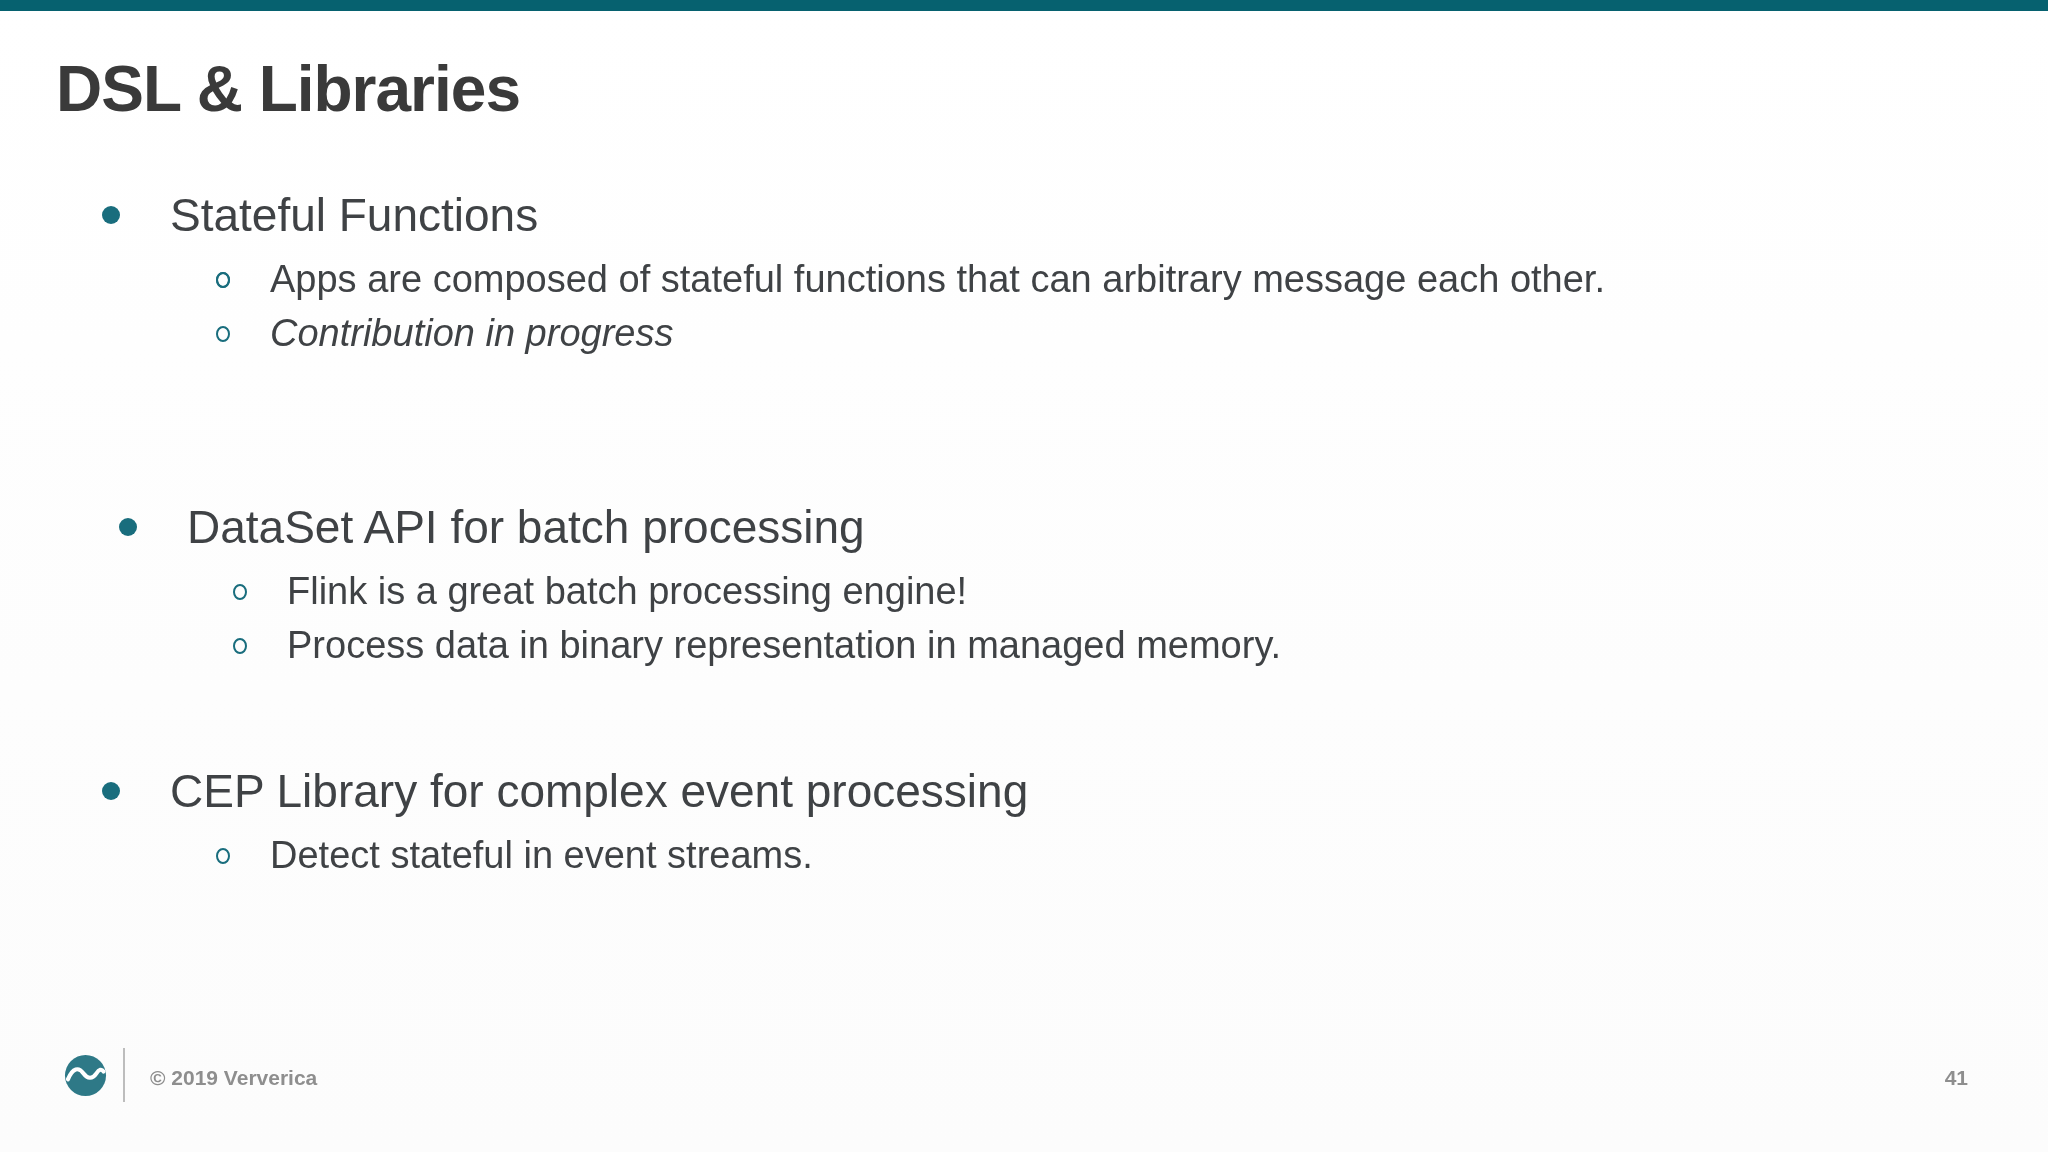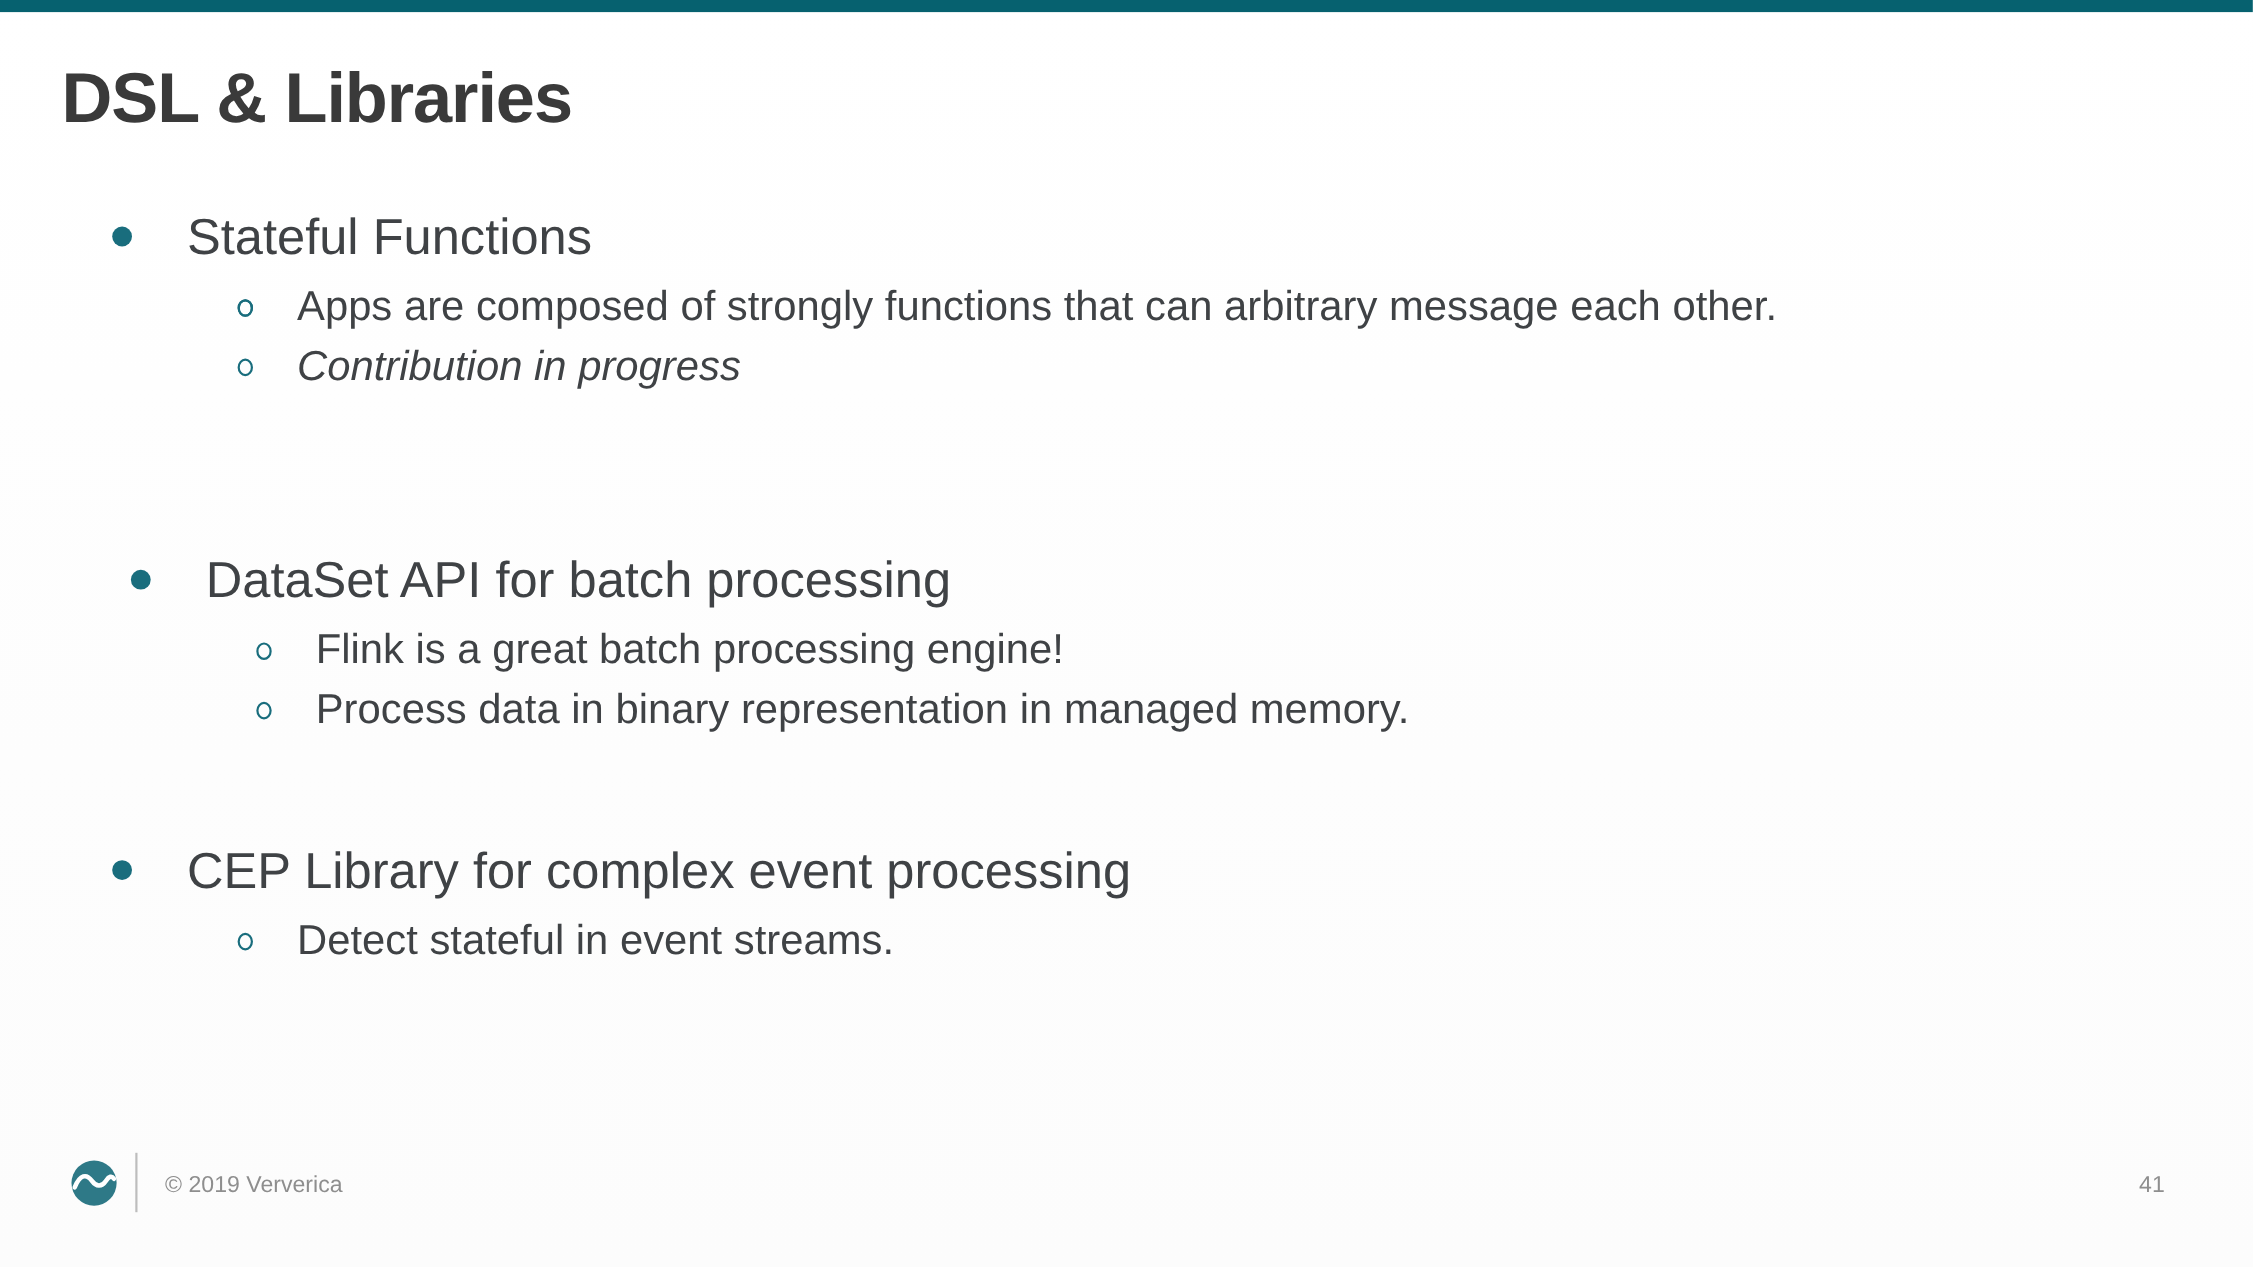--- a/index.html
+++ b/index.html
@@ -43,21 +43,21 @@
     padding-left:270px;
     font-size:38px;line-height:54px;color:#3f4245;
   }
   .sub-ring{
     position:absolute;left:216px;top:20px;
     width:10px;height:12px;border-radius:50%;
     border:2.5px solid #196d7d;background:transparent;
   }
   .italic{font-style:italic;text-align:right;}
   .footer{
-    position:absolute;left:0;top:1040px;width:2048px;height:80px;
+    position:absolute;left:0;top:1040px;width:2048px;height:80px;font-weight:bold;
   }
   .logo{
     position:absolute;left:64px;top:14px;width:43px;height:43px;
   }
   .footer-divider{
     position:absolute;left:123px;top:8px;width:2px;height:54px;
     background:#bdbdbd;
   }
   .copyright{
     position:absolute;left:150px;top:26px;
@@ -81,21 +81,21 @@
     <div class="l1-row">
       <span class="l1-dot"></span>
       <span>Stateful Functions</span>
     </div>
     <ul class="sub-list">
       <li class="sub-item">
         <span class="sub-ring"></span>
       </li>
       <li class="sub-item">
         <span class="sub-ring"></span>
-        <span>Apps are composed of strongly functions that can arbitrary message each other.</span>
+        <span>Apps are composed of stateful functions that can arbitrary message each other.</span>
       </li>
       <li class="sub-item">
         <span class="sub-ring"></span>
         <span class="italic">Contribution in progress</span>
       </li>
     </ul>
   </div>
 
   <div class="group g2">
     <div class="l1-row">

